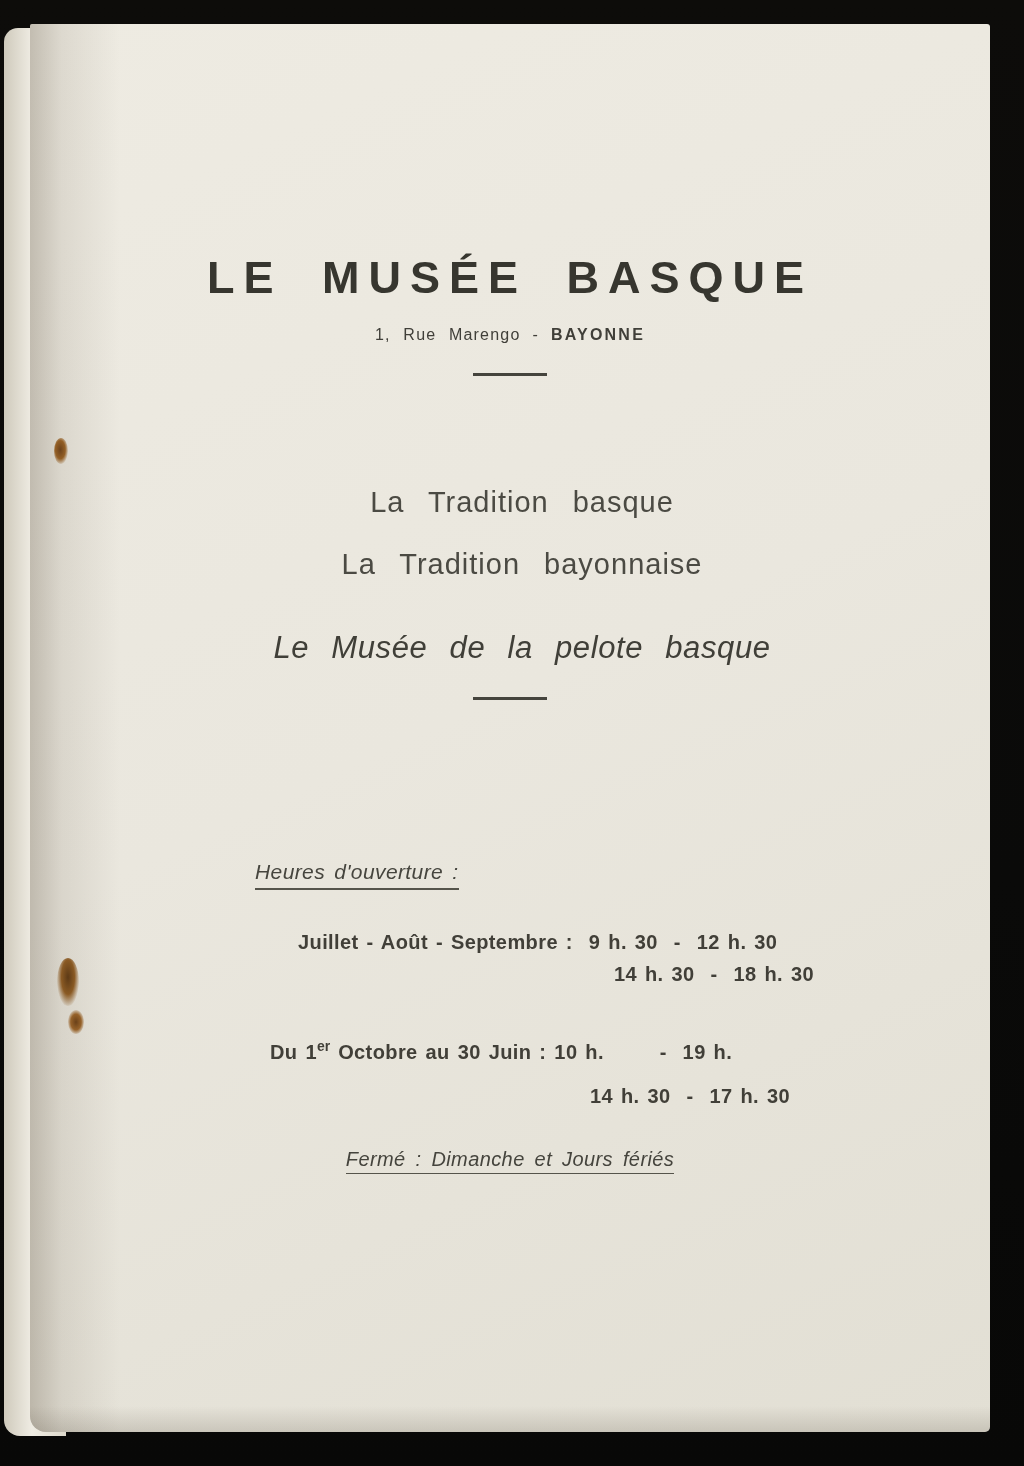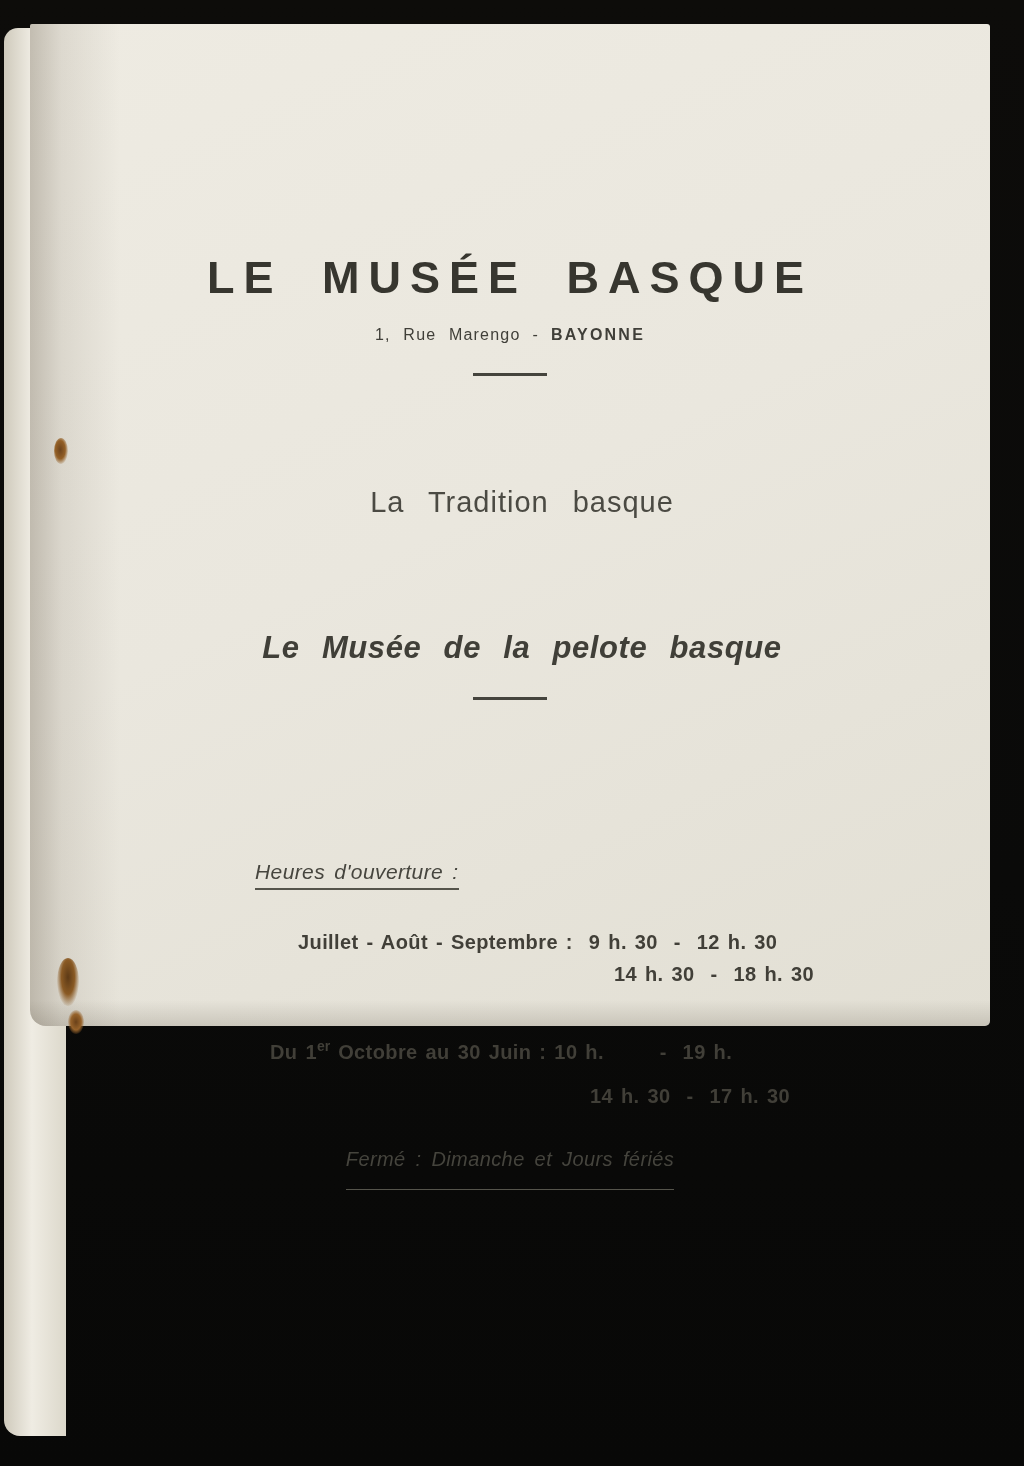--- a/index.html
+++ b/index.html
@@ -25,21 +25,21 @@
     width: 62px;
     height: 1408px;
     background: linear-gradient(90deg, #cfcabc 0%, #efece3 45%, #dcd8cb 100%);
     border-radius: 14px 0 0 16px;
   }
   .page {
     position: absolute;
     left: 30px;
     top: 24px;
     width: 960px;
-    height: 1002px;
+    height: 1408px;
     background: linear-gradient(155deg, #eeebe2 0%, #eae7de 48%, #e2dfd4 100%);
     border-radius: 2px 3px 5px 16px;
     color: #3c3b36;
   }
   .binding-shadow {
     position: absolute;
     left: 0; top: 0;
     width: 90px; height: 100%;
     background: linear-gradient(90deg, rgba(70,56,36,0.26) 0%, rgba(70,56,36,0.10) 35%, rgba(70,56,36,0) 100%);
     border-radius: inherit;
@@ -94,21 +94,21 @@
     text-align: center;
     color: #4b4a43;
     padding-left: 24px;
   }
   .t1 { top: 462px; font-size: 29px; letter-spacing: 1px; word-spacing: 15px; }
   .t2 { top: 524px; font-size: 29px; letter-spacing: 1px; word-spacing: 15px; }
   .t3 {
     top: 606px;
     font-size: 31px;
     font-style: italic;
-    font-weight: bold;
+    font-weight: normal;
     letter-spacing: 0.6px;
     word-spacing: 13px;
     color: #403f38;
   }
 
   .hours-heading {
     position: absolute;
     left: 225px;
     top: 836px;
     font-size: 21px;
@@ -141,21 +141,21 @@
     top: 1124px;
     text-align: center;
     font-size: 20px;
     font-style: italic;
     letter-spacing: 0.4px;
     word-spacing: 4px;
     color: #45443d;
   }
   .closed .u {
     border-bottom: 1.6px solid #55544b;
-    padding-bottom: 19px;
+    padding-bottom: 3px;
   }
 
   .fox { position: absolute; border-radius: 50%; }
   .fox1 {
     left: 24px; top: 414px; width: 14px; height: 26px;
     background: radial-gradient(ellipse at 45% 45%, #6d431c 0%, #935f26 45%, rgba(150,100,45,0) 75%);
   }
   .fox2 {
     left: 27px; top: 934px; width: 22px; height: 48px;
     background: radial-gradient(ellipse at 50% 40%, #5d3a16 0%, #8a5a24 42%, rgba(140,95,40,0) 74%);
@@ -179,20 +179,21 @@
     <div class="fox fox2"></div>
     <div class="fox fox3"></div>
 
     <h1 class="title">LE MUSÉE BASQUE</h1>
 
     <div class="address"><span>1, Rue Marengo</span><span class="dash">-</span><span class="city">BAYONNE</span></div>
 
     <div class="rule rule1"></div>
 
     <div class="subtitle t1">La Tradition basque</div>
+    <div class="subtitle t2">La Tradition bayonnaise</div>
     <div class="subtitle t3">Le Musée de la pelote basque</div>
 
     <div class="rule rule2"></div>
 
     <div class="hours-heading">Heures d'ouverture :</div>
 
     <div class="hline l1">Juillet - Août - Septembre :  9 h. 30  -  12 h. 30</div>
     <div class="hline l2">14 h. 30  -  18 h. 30</div>
 
     <div class="hline l3"><span>Du 1</span><sup>er</sup><span> Octobre au 30 Juin : 10 h.       -  19 h.</span></div>

